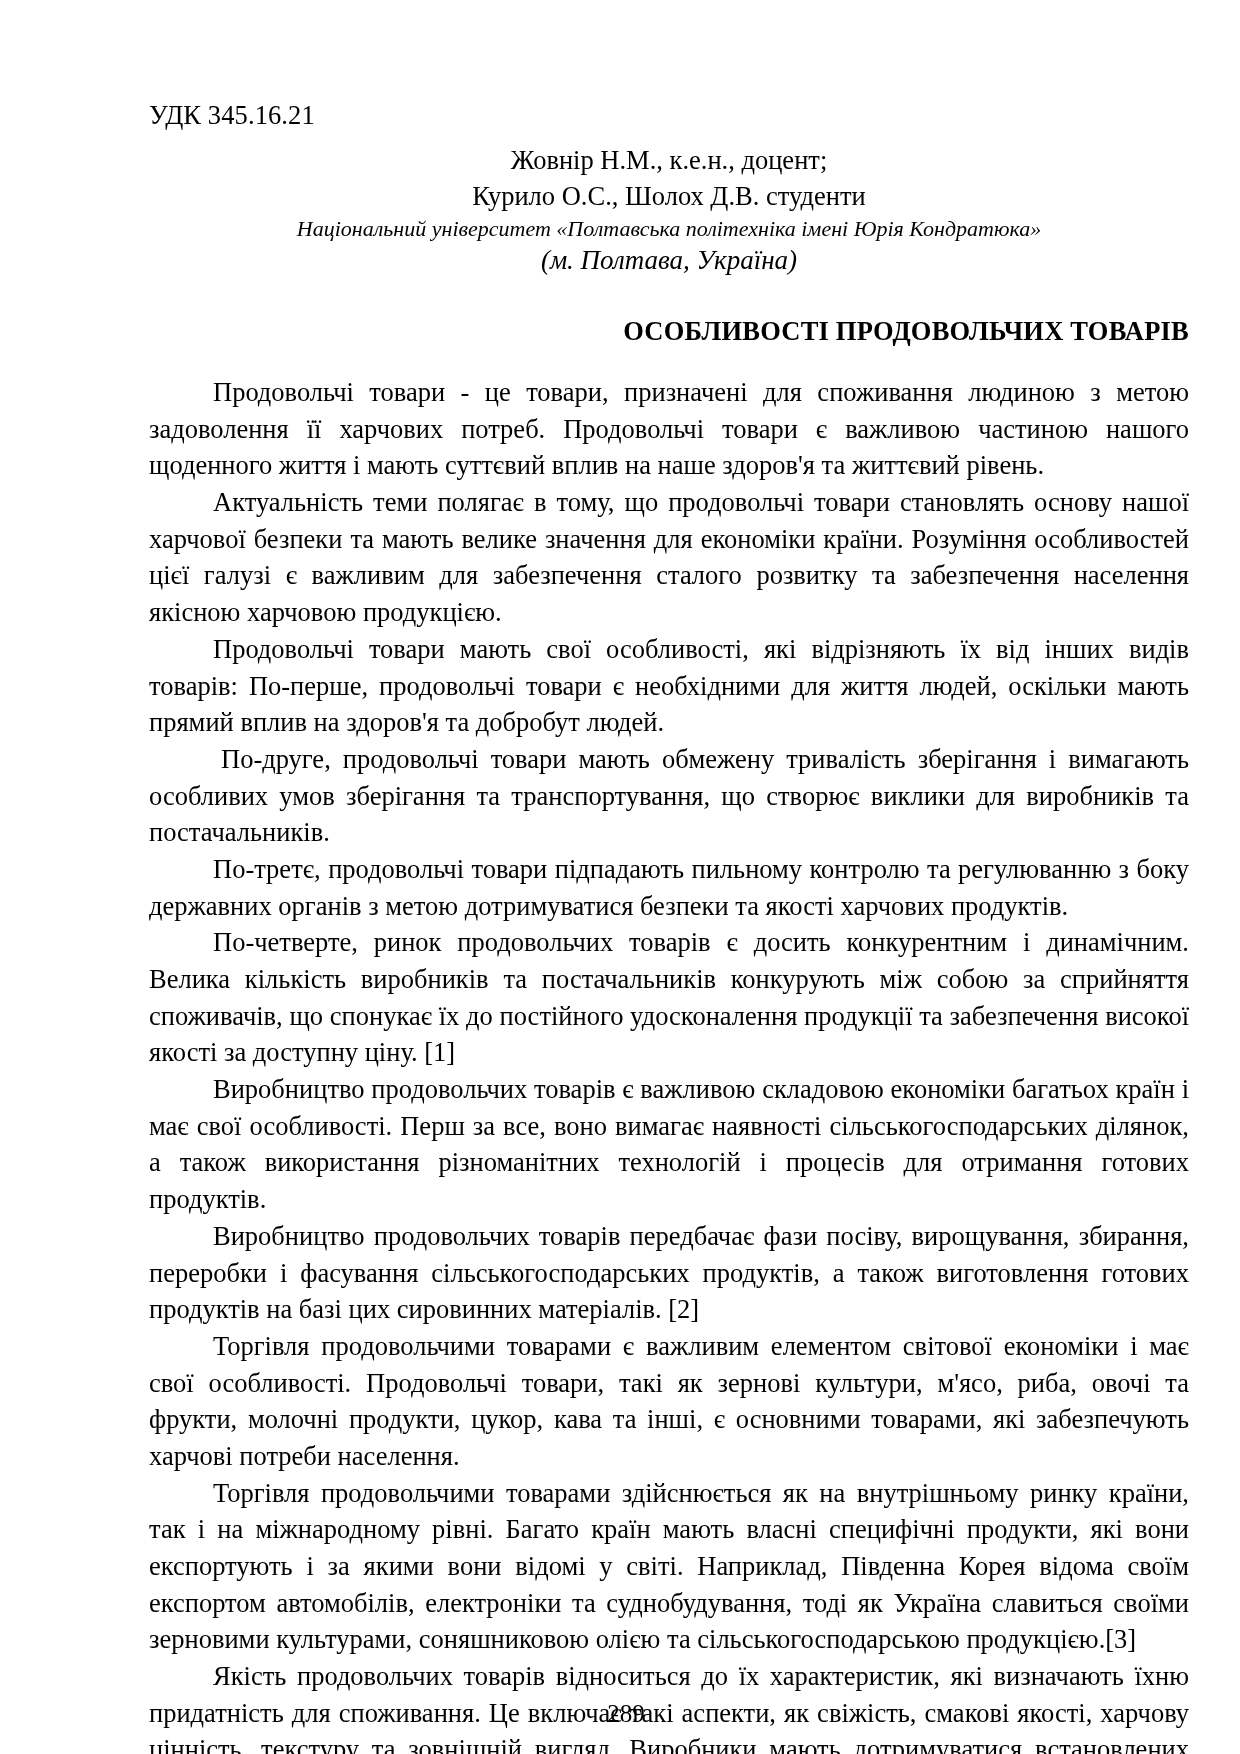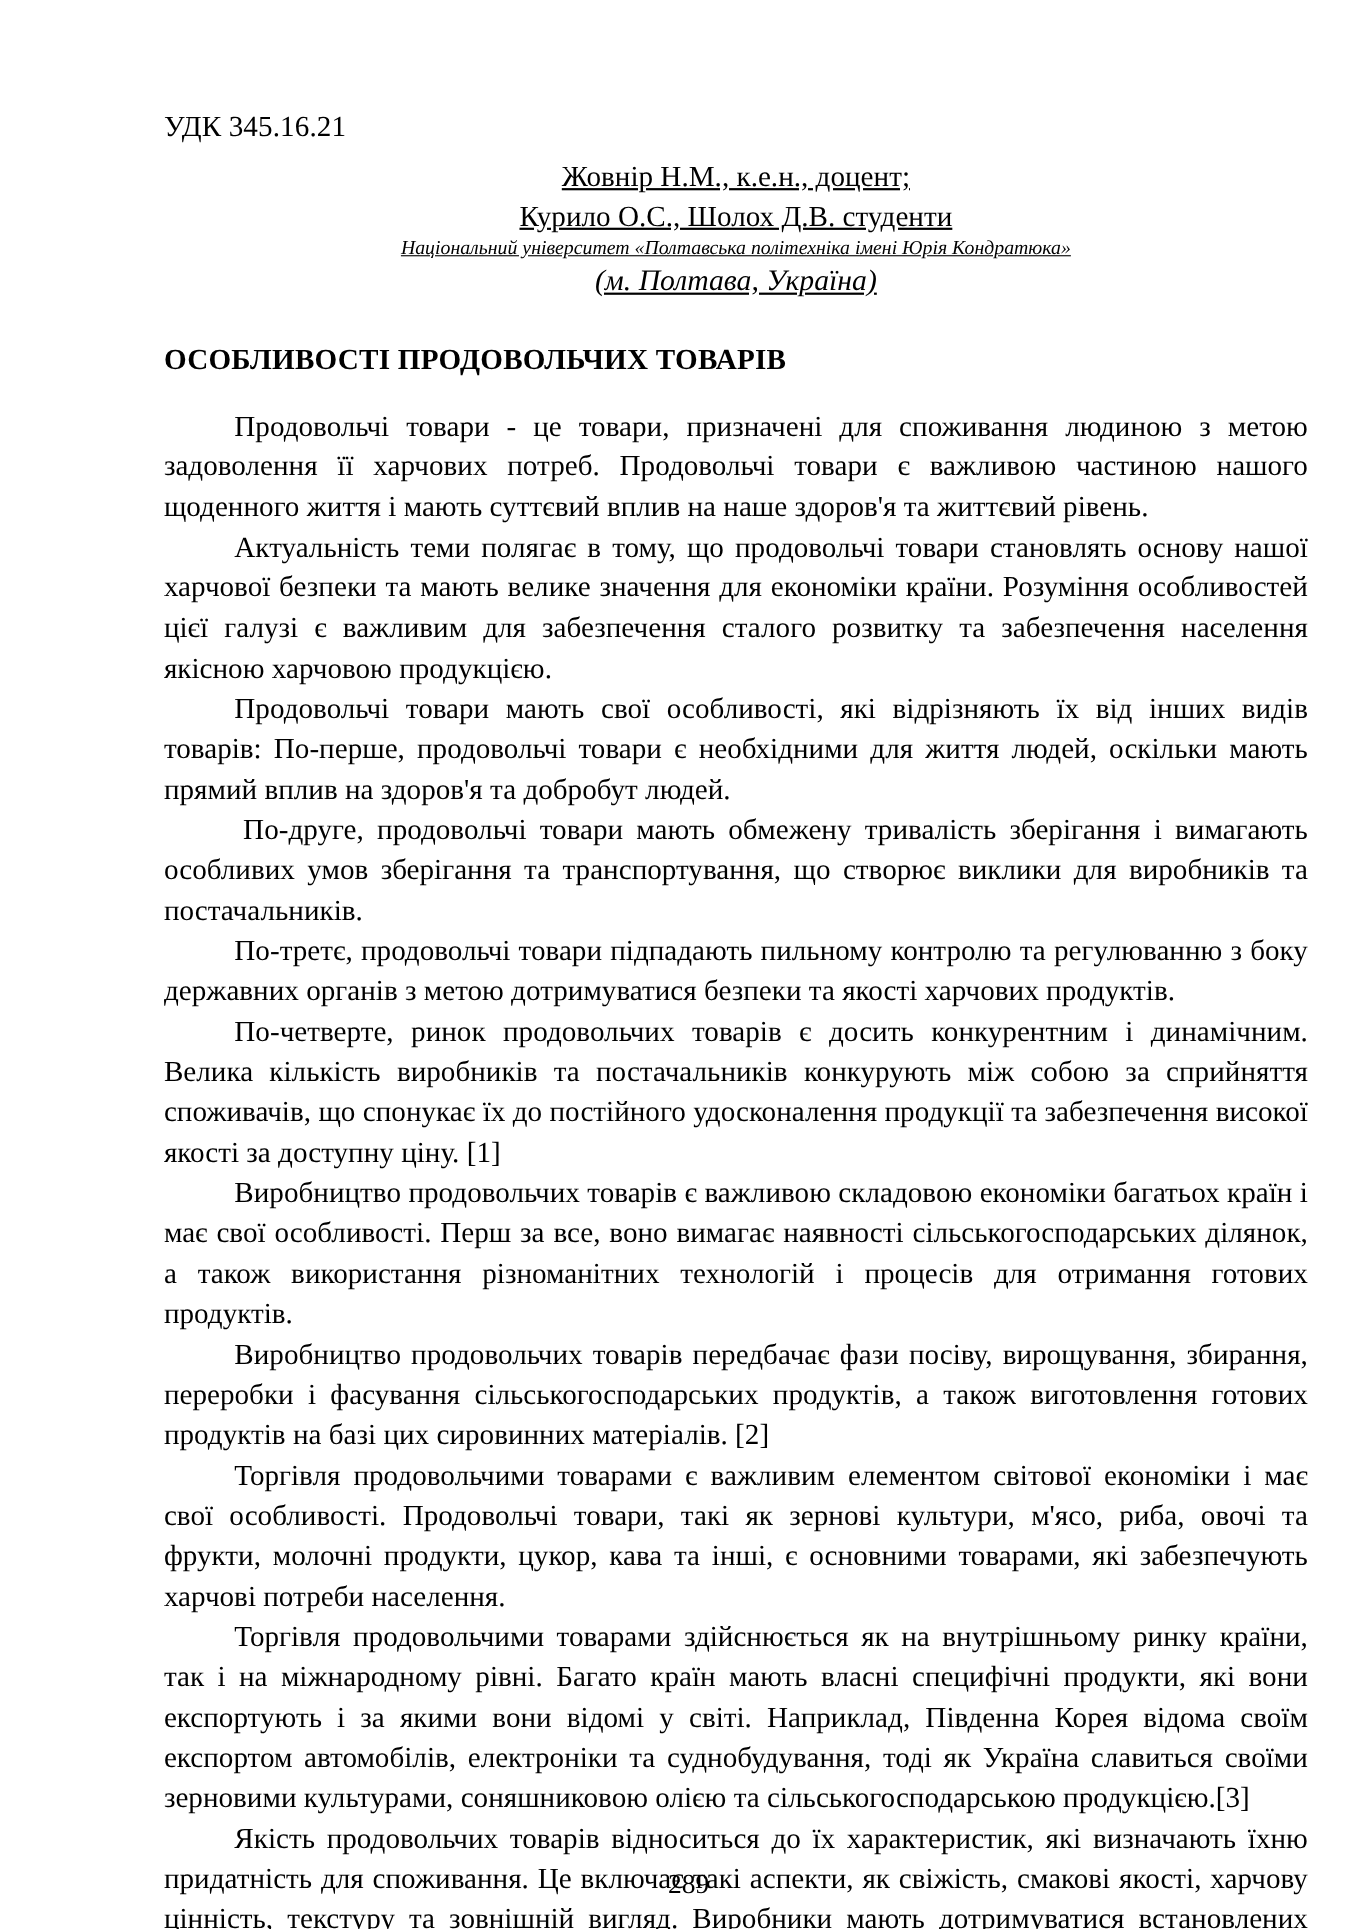--- a/index.html
+++ b/index.html
@@ -31,41 +31,40 @@
   .udc {
     font-size: 26.5px;
     line-height: 1.18;
     text-align: left;
     margin: 0 0 6px 0;
     letter-spacing: 0.1px;
   }
   .authors-block {
     text-align: center;
     margin: 12px;
-    text-decoration: underline;
   }
   .author-line {
     font-size: 26.5px;
     line-height: 1.33;
     margin: 0;
   }
   .affiliation {
-    font-size: 18px;
+    font-size: 22px;
     line-height: 1.33;
     font-style: italic;
     margin: 0;
   }
   .city {
     font-size: 27px;
     line-height: 1.33;
     font-style: italic;
     margin: 0;
   }
   .doc-title {
-    text-align: left;
+    text-align: right;
     font-size: 26.5px;
     font-weight: bold;
     margin: 36px 0 26px 0;
     line-height: 1.25;
     letter-spacing: 0.2px;
   }
   .body-text p {
     font-size: 26.5px;
     line-height: 1.385;
     text-align: justify;

